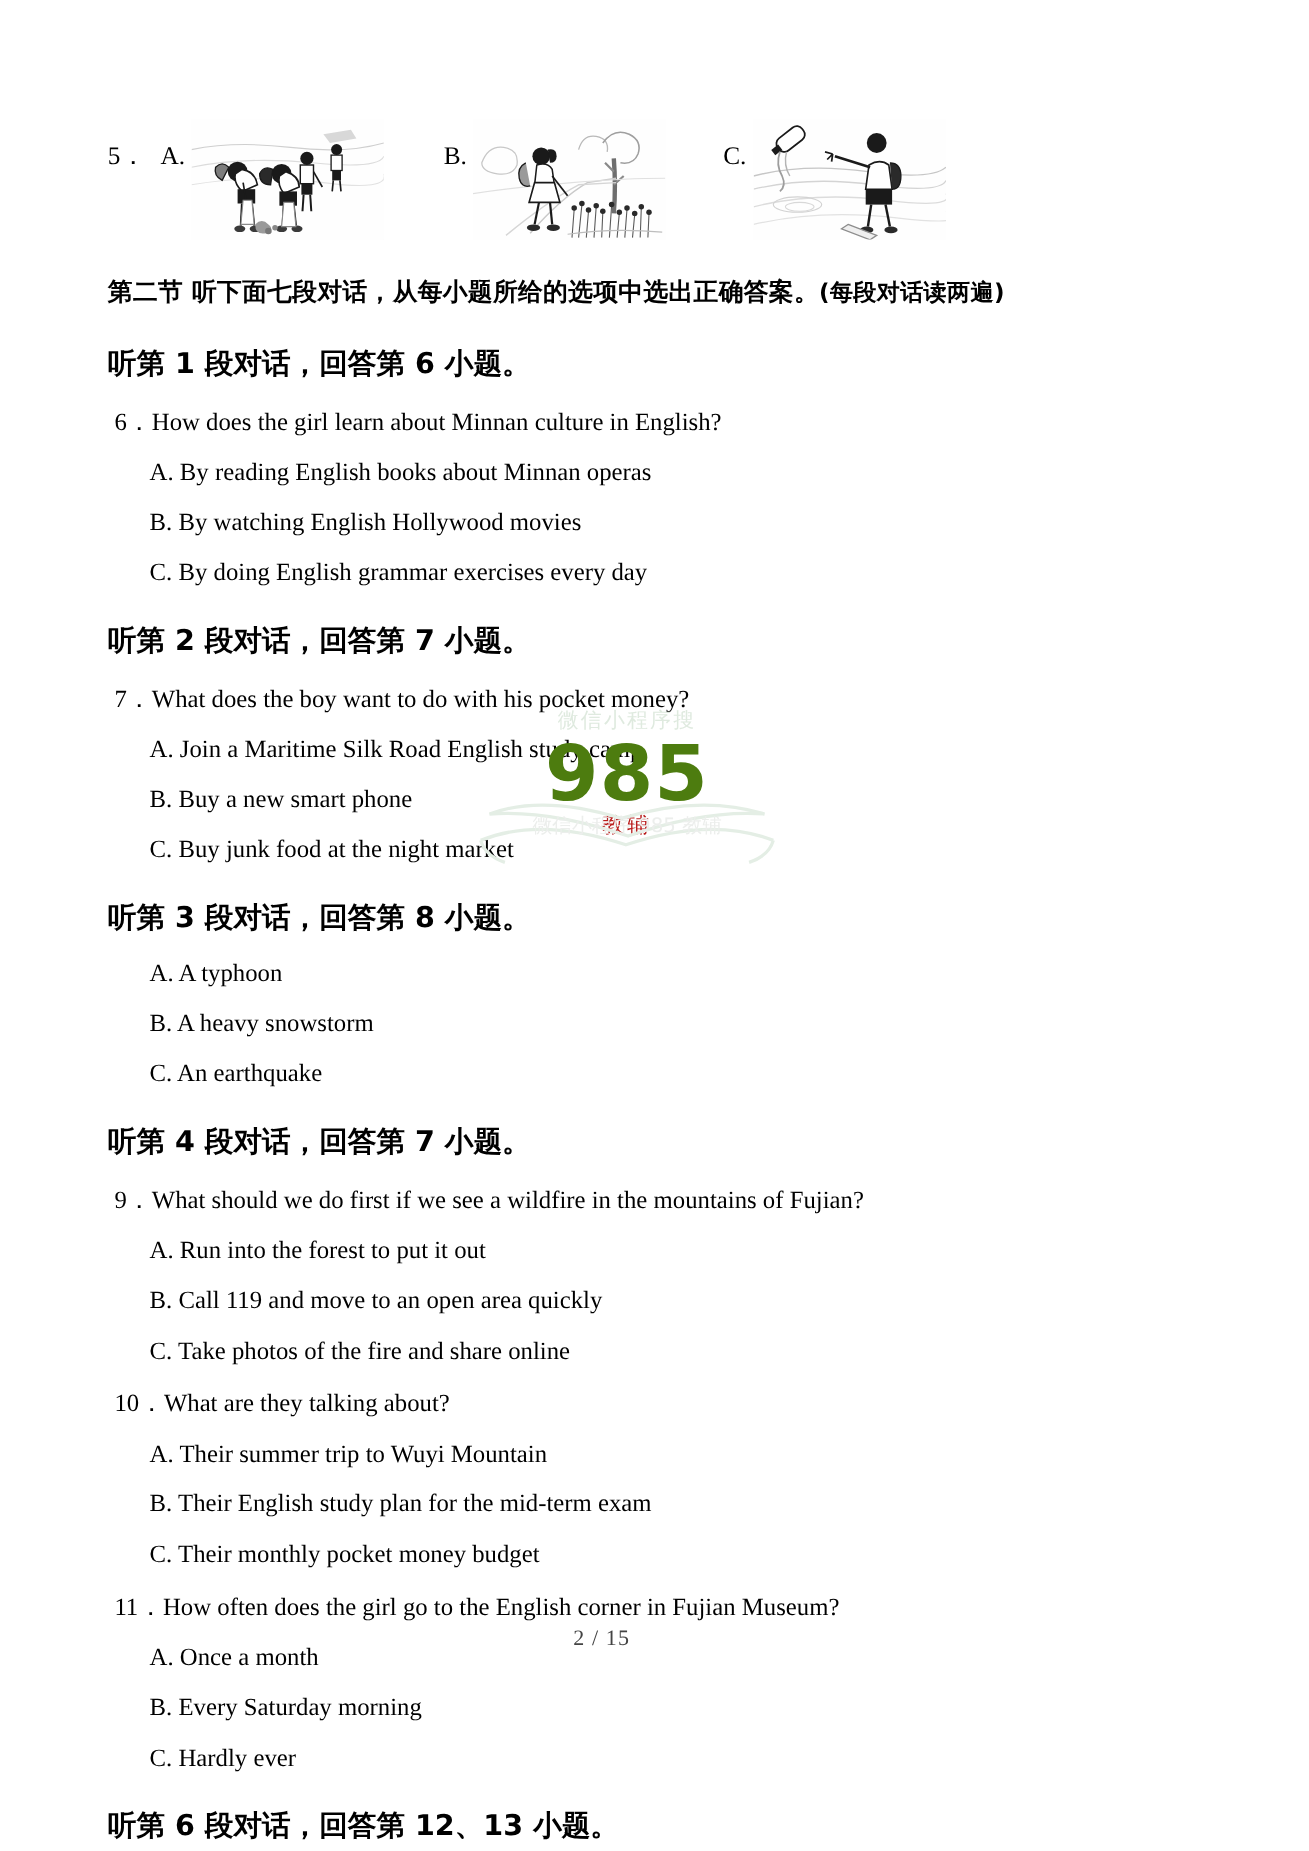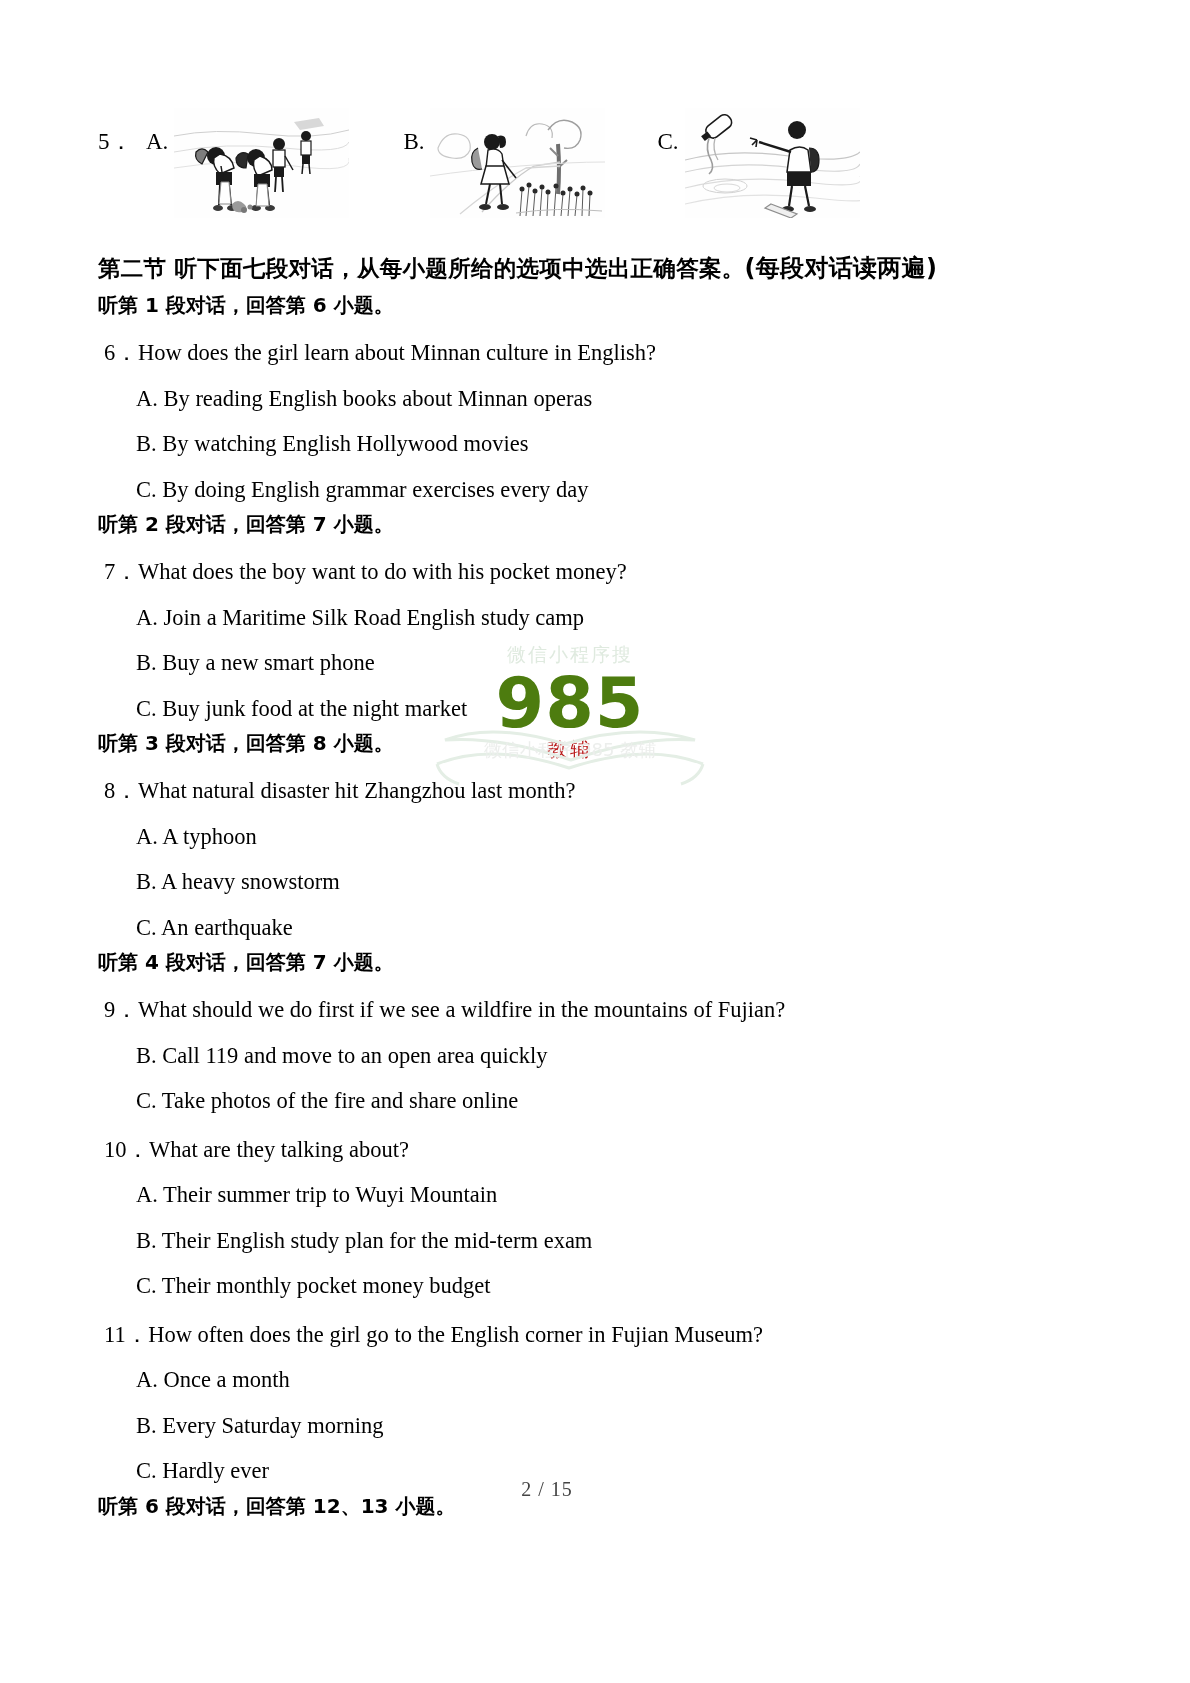--- a/index.html
+++ b/index.html
@@ -69,27 +69,27 @@
   .cn-head {
     font-family: "DejaVu Sans", "Liberation Sans", sans-serif;
     font-weight: bold;
     font-size: 22.5px;
     letter-spacing: 0.3px;
     margin: 14px 0 0 0;
     line-height: 1.5;
     white-space: nowrap;
   }
   .cn-head .paren {
-    font-size: 24px;
+    font-size: 21px;
   }
   .cn-sub {
     font-family: "DejaVu Sans", "Liberation Sans", sans-serif;
     font-weight: bold;
-    font-size: 20px;
-    margin: 4px 0 0 0;
+    font-size: 26px;
+    margin: 28px 0 0 0;
     line-height: 1.5;
     white-space: nowrap;
   }
   .question {
     font-size: 22.5px;
     margin: 17px 0 0 6px;
     line-height: 1.4;
     white-space: nowrap;
   }
   .question .qn {
@@ -343,31 +343,29 @@
 
     <div class="cn-sub">听第 2 段对话，回答第 7 小题。</div>
     <div class="question">
       <span class="qn">7．</span><span>What does the boy want to do with his pocket money?</span>
     </div>
     <div class="option">A. Join a Maritime Silk Road English study camp</div>
     <div class="option">B. Buy a new smart phone</div>
     <div class="option">C. Buy junk food at the night market</div>
 
     <div class="cn-sub">听第 3 段对话，回答第 8 小题。</div>
-    <div class="question">
-      <span class="qn">8．</span><span>What natural disaster hit Zhangzhou last month?</span>
-    </div>
     <div class="option">A. A typhoon</div>
     <div class="option">B. A heavy snowstorm</div>
     <div class="option">C. An earthquake</div>
 
     <div class="cn-sub">听第 4 段对话，回答第 7 小题。</div>
     <div class="question">
       <span class="qn">9．</span><span>What should we do first if we see a wildfire in the mountains of Fujian?</span>
     </div>
+    <div class="option">A. Run into the forest to put it out</div>
     <div class="option">B. Call 119 and move to an open area quickly</div>
     <div class="option">C. Take photos of the fire and share online</div>
 
     <div class="question">
       <span class="qn">10．</span><span>What are they talking about?</span>
     </div>
     <div class="option">A. Their summer trip to Wuyi Mountain</div>
     <div class="option">B. Their English study plan for the mid-term exam</div>
     <div class="option">C. Their monthly pocket money budget</div>
 

